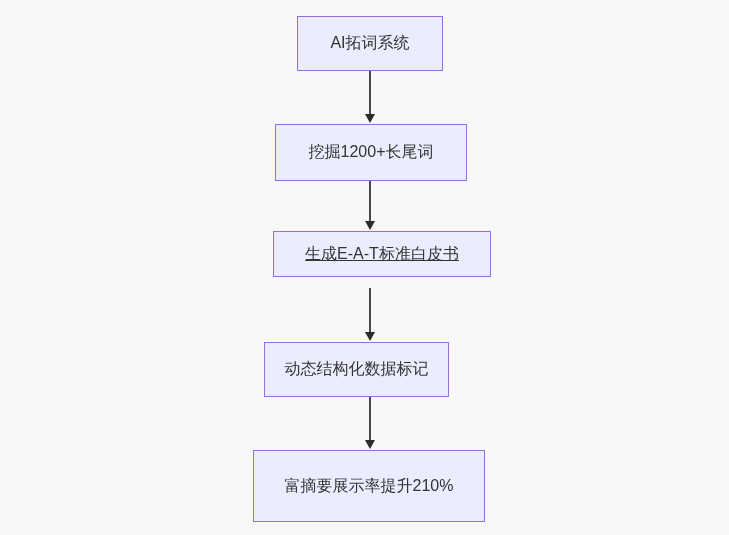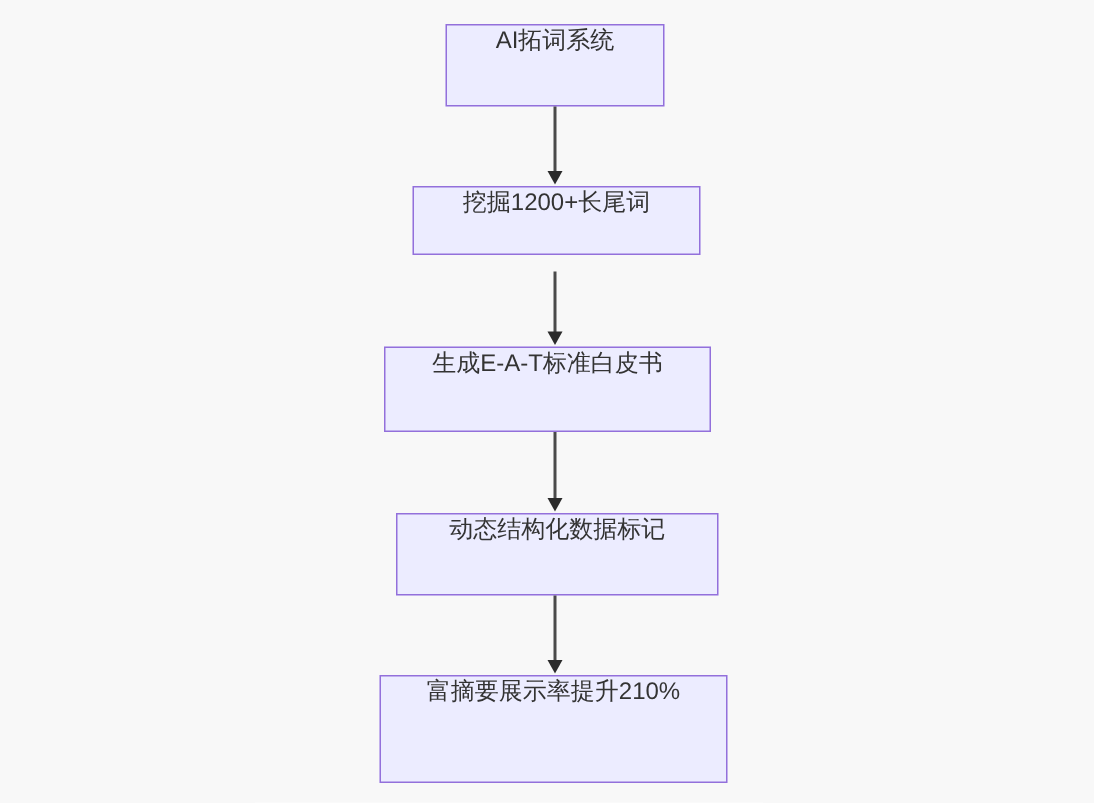--- a/index.html
+++ b/index.html
@@ -15,29 +15,29 @@
     overflow: hidden;
   }
   .node {
     position: absolute;
     box-sizing: border-box;
     background: #ECECFF;
     border: 1.5px solid #9370DB;
     color: #333333;
     font-size: 16px;
     display: flex;
-    align-items: flex-start;
+    align-items: center;
     justify-content: center;
     text-align: center;
     white-space: nowrap;
   }
   .node-1 { left: 297px; top: 16px;  width: 146px; height: 55px; }
-  .node-2 { left: 275px; top: 124px; width: 192px; height: 46px; }
-  .node-3 { left: 256px; top: 231px; width: 218px; height: 57px; }
-  .node-4 { left: 264px; top: 342px; width: 215px; height: 55px; }
+  .node-2 { left: 275px; top: 124px; width: 192px; height: 57px; }
+  .node-3 { left: 273px; top: 231px; width: 218px; height: 46px; text-decoration: underline; }
+  .node-4 { left: 264px; top: 342px; width: 185px; height: 55px; }
   .node-5 { left: 253px; top: 450px; width: 232px; height: 72px; }
 
   .edge {
     position: absolute;
     left: 369px;
     width: 2px;
     background: #4a4a4a;
   }
   .edge-1 { top: 71px;  height: 45px; }
   .edge-2 { top: 181px; height: 42px; }

